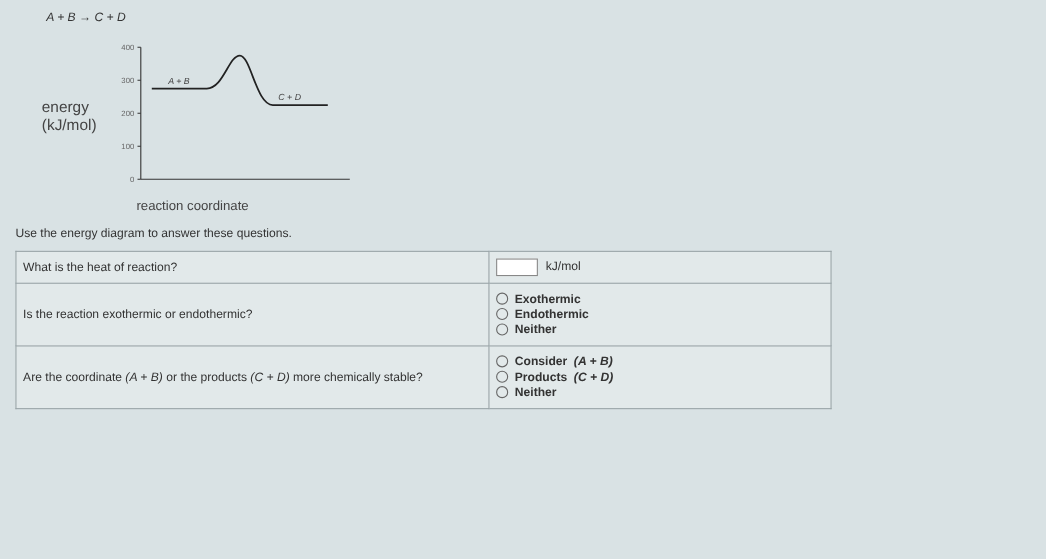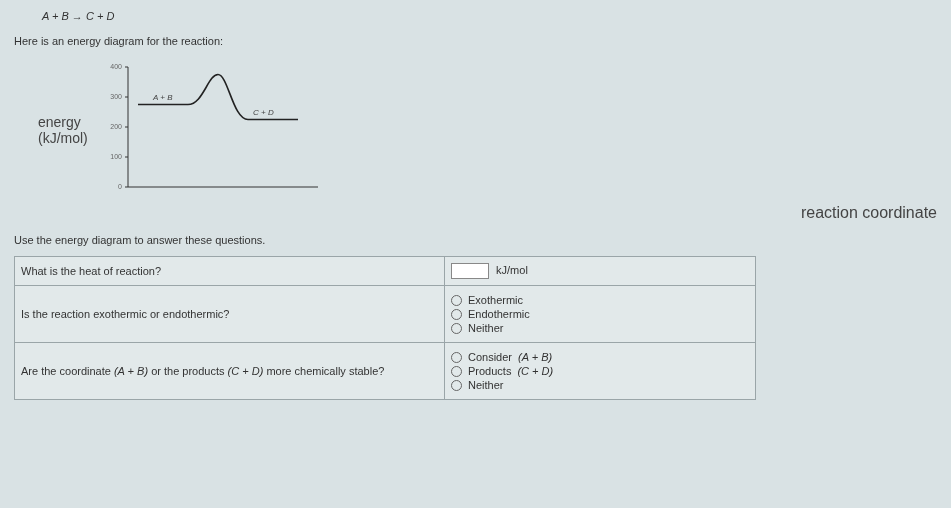--- a/index.html
+++ b/index.html
@@ -16,52 +16,51 @@
   .intro p { margin-bottom: 8px; line-height: 1.5; }
   .eqn { font-style: italic; margin-left: 28px; }
   .diagram-wrap {
     display: flex;
     align-items: center;
     gap: 10px;
     margin: 6px 0 4px 24px;
   }
   .ylabel-box { text-align: left; font-size: 14px; color: #444; }
   .chart-svg { background: transparent; }
-  .xlabel { font-size: 16px; color: #444; margin-left: 110px; margin-top: -2px; text-align: right; }
+  .xlabel { font-size: 12px; color: #444; margin-left: 110px; margin-top: -2px; }
   .use-line { margin-top: 12px; margin-bottom: 10px; }
   table.qtable {
     border-collapse: collapse;
     width: 742px;
     background: #e2e9ea;
   }
   table.qtable td {
     border: 1px solid #9aa5a8;
     padding: 6px 6px;
     vertical-align: middle;
     font-size: 11px;
     color: #333;
   }
   table.qtable td.qcell { width: 430px; }
-  .radio-row { display: flex; align-items: center; gap: 6px; margin: 2px 0; }
+  .radio-row { display: flex; align-items: center; gap: 6px; margin: 2px 0; font-weight: bold; }
   .radio-circle {
     width: 11px; height: 11px; border: 1px solid #666; border-radius: 50%;
     display: inline-block; flex-shrink: 0;
   }
   .input-box {
     width: 38px; height: 16px; border: 1px solid #888; background: #fff;
     display: inline-block; vertical-align: middle; margin-right: 4px;
   }
   .ital { font-style: italic; }
 </style>
 </head>
 <body>
 
 <div class="intro">
   <p class="eqn">A + B → C + D</p>
-  <p>Here is an energy diagram for the reaction:</p>
 </div>
 
 <div class="diagram-wrap">
   <div class="ylabel-box">
     <div>energy</div>
     <div>(kJ/mol)</div>
   </div>
   <svg class="chart-svg" width="230" height="145" viewBox="0 0 230 145">
 
     <line x1="30" y1="10" x2="30" y2="130" stroke="#333" stroke-width="1"></line>

